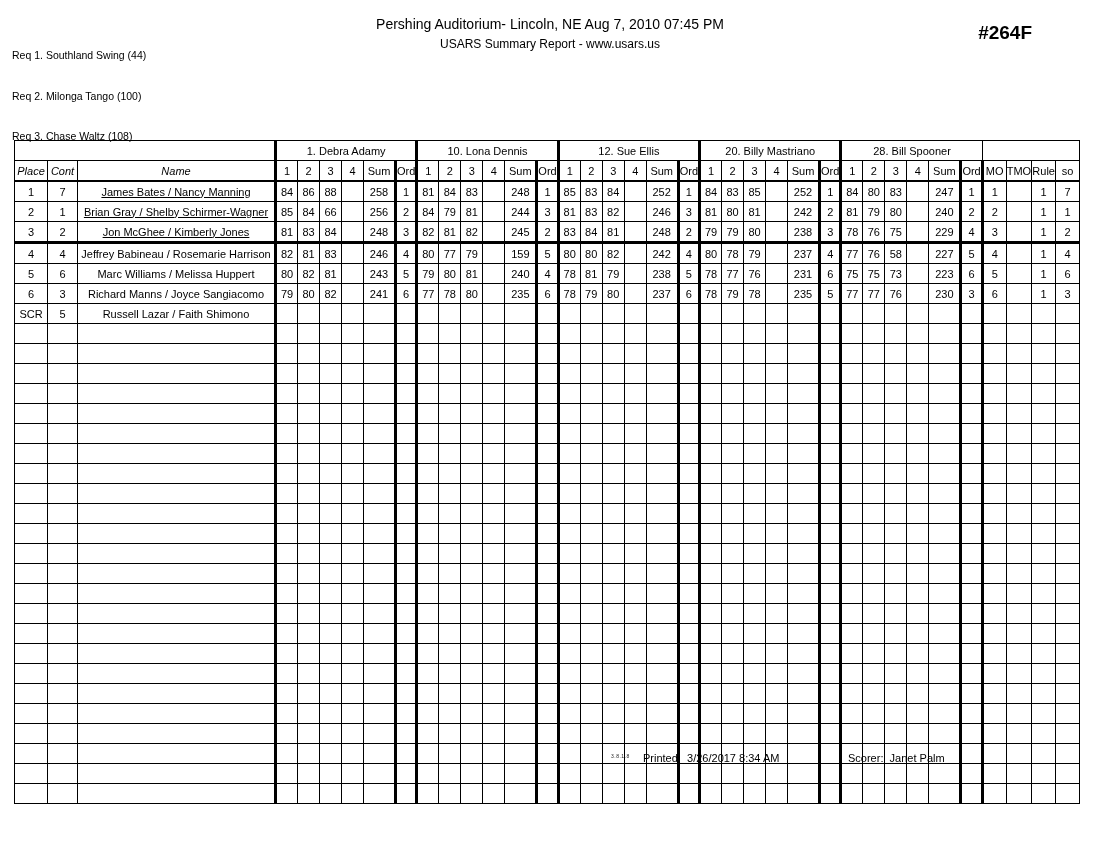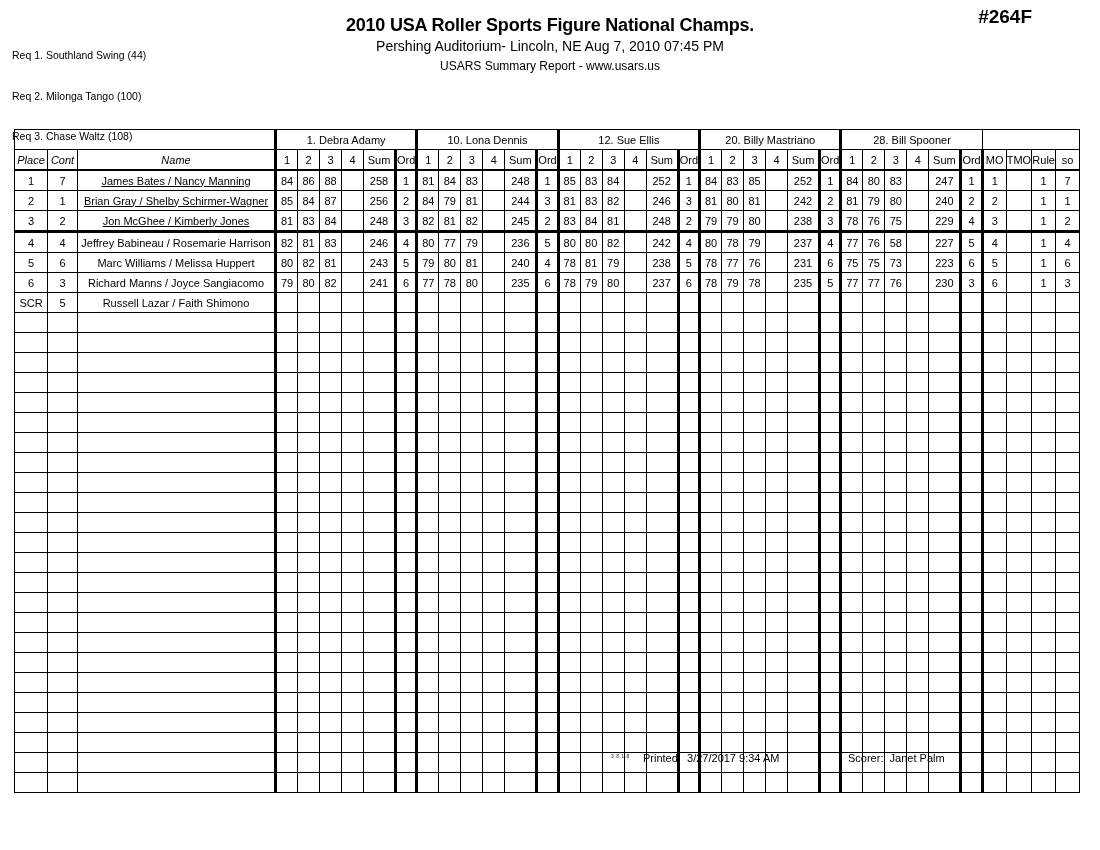--- a/index.html
+++ b/index.html
@@ -20,26 +20,26 @@
   .req-line{display:block;}
   #title-block{
     position:absolute;left:0;top:14px;width:1100px;
     text-align:center;
   }
   #t-main{font-size:18px;font-weight:bold;letter-spacing:-0.2px;line-height:22px;}
   #t-venue{font-size:14px;line-height:20px;}
   #t-event{font-size:17px;font-weight:bold;line-height:24px;}
   #t-report{font-size:12px;line-height:21px;}
   #event-code{
-    position:absolute;right:68px;top:6px;
+    position:absolute;right:68px;top:22px;
     font-size:19px;font-weight:bold;
   }
   
   #grid{
-    position:absolute;left:14px;top:129px;
+    position:absolute;left:14px;top:140px;
     border-collapse:collapse;
     table-layout:fixed;
     font-size:11px;
     padding-left:20px;
   }
   #grid td,#grid th{
     border:1px solid #000;
     padding:0;
     height:19px;
     text-align:center;
@@ -86,21 +86,20 @@
 </head>
 <body>
 
 <div id="req-block">
   <span class="req-line"><span>Req</span> <span>1.</span> <span>Southland Swing (44)</span></span>
   <span class="req-line"><span>Req</span> <span>2.</span> <span>Milonga Tango (100)</span></span>
   <span class="req-line"><span>Req</span> <span>3.</span> <span>Chase Waltz (108)</span></span>
 </div>
 
 <div id="title-block">
-  <div id="t-main">2010 USA Roller Sports Figure National Champs.</div>
   <div id="t-venue">Pershing Auditorium- Lincoln, NE  Aug 7, 2010  07:45 PM</div>
   <div id="t-report">USARS Summary Report - www.usars.us</div>
 </div>
 
 <div id="event-code">#264F</div>
 
 <table id="grid">
   <colgroup id="cg">
       <col style="width: 33px;">
       <col style="width: 30px;">
@@ -227,21 +226,21 @@
         <td></td>
         <td>1</td>
         <td>7</td>
       </tr>
       <tr class="r-bold">
         <td class="place">2</td>
         <td class="cont">1</td>
         <td class="name">Brian Gray / Shelby Schirmer-Wagner</td>
         <td class="tl">85</td>
         <td>84</td>
-        <td>87</td>
+        <td>66</td>
         <td></td>
         <td class="sum">256</td>
         <td class="ordcol">2</td>
         <td class="tl">84</td>
         <td>79</td>
         <td>81</td>
         <td></td>
         <td class="sum">244</td>
         <td class="ordcol">3</td>
         <td class="tl">81</td>
@@ -313,21 +312,21 @@
         <td class="tl">82</td>
         <td>81</td>
         <td>83</td>
         <td></td>
         <td class="sum">246</td>
         <td class="ordcol">4</td>
         <td class="tl">80</td>
         <td>77</td>
         <td>79</td>
         <td></td>
-        <td class="sum">236</td>
+        <td class="sum">159</td>
         <td class="ordcol">5</td>
         <td class="tl">80</td>
         <td>80</td>
         <td>82</td>
         <td></td>
         <td class="sum">242</td>
         <td class="ordcol">4</td>
         <td class="tl">80</td>
         <td>78</td>
         <td>79</td>
@@ -1396,15 +1395,15 @@
         <td class="empty-row"></td>
         <td class="empty-row"></td>
         <td class="empty-row"></td>
         <td class="empty-row"></td>
       </tr>
     </tbody>
 </table>
 
 <div id="footer">
   <span id="f-ver">3.8.1.8</span>
-  <span id="f-printed"><span>Printed:</span>&nbsp; <span>3/27/2017  9:34 AM</span></span>
+  <span id="f-printed"><span>Printed:</span>&nbsp; <span>3/26/2017  8:34 AM</span></span>
   <span id="f-scorer"><span>Scorer:</span>&nbsp; <span>Janet Palm</span></span>
 </div>
 
 </body></html>

